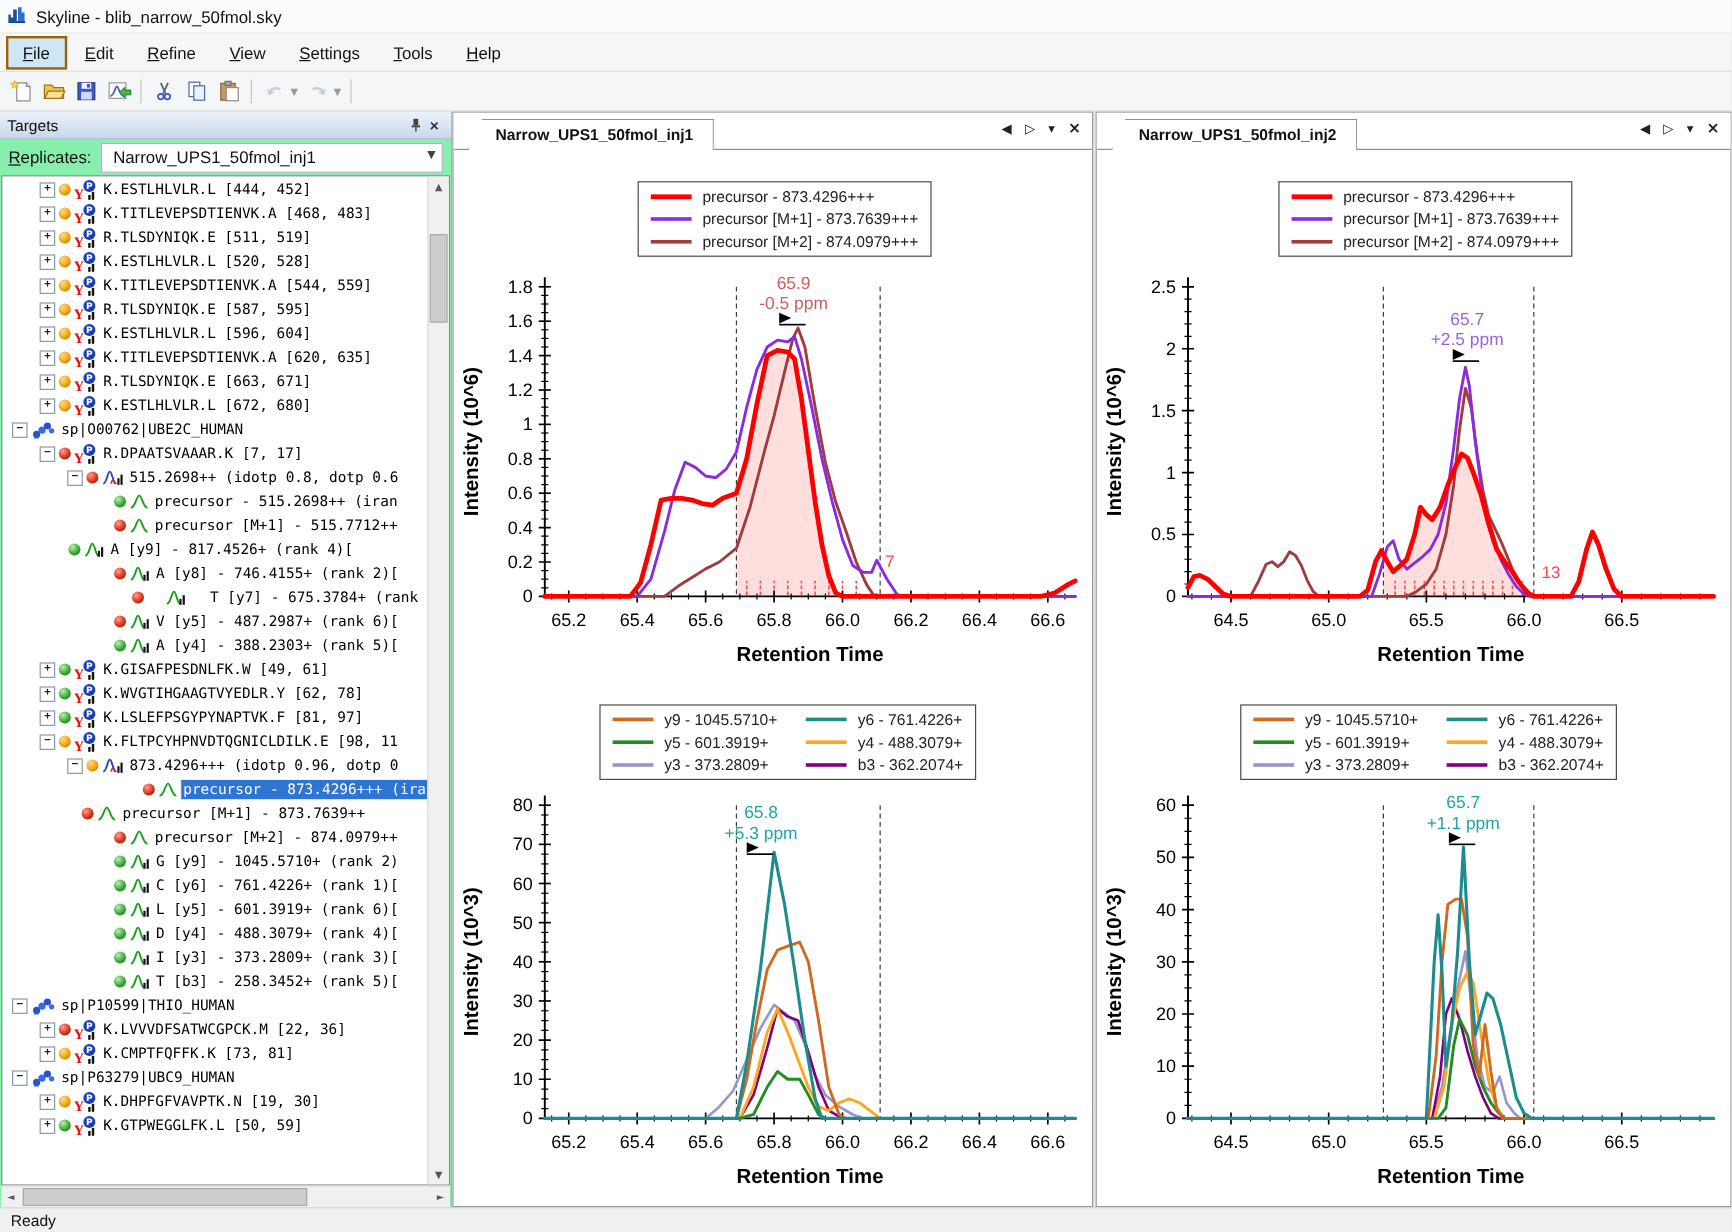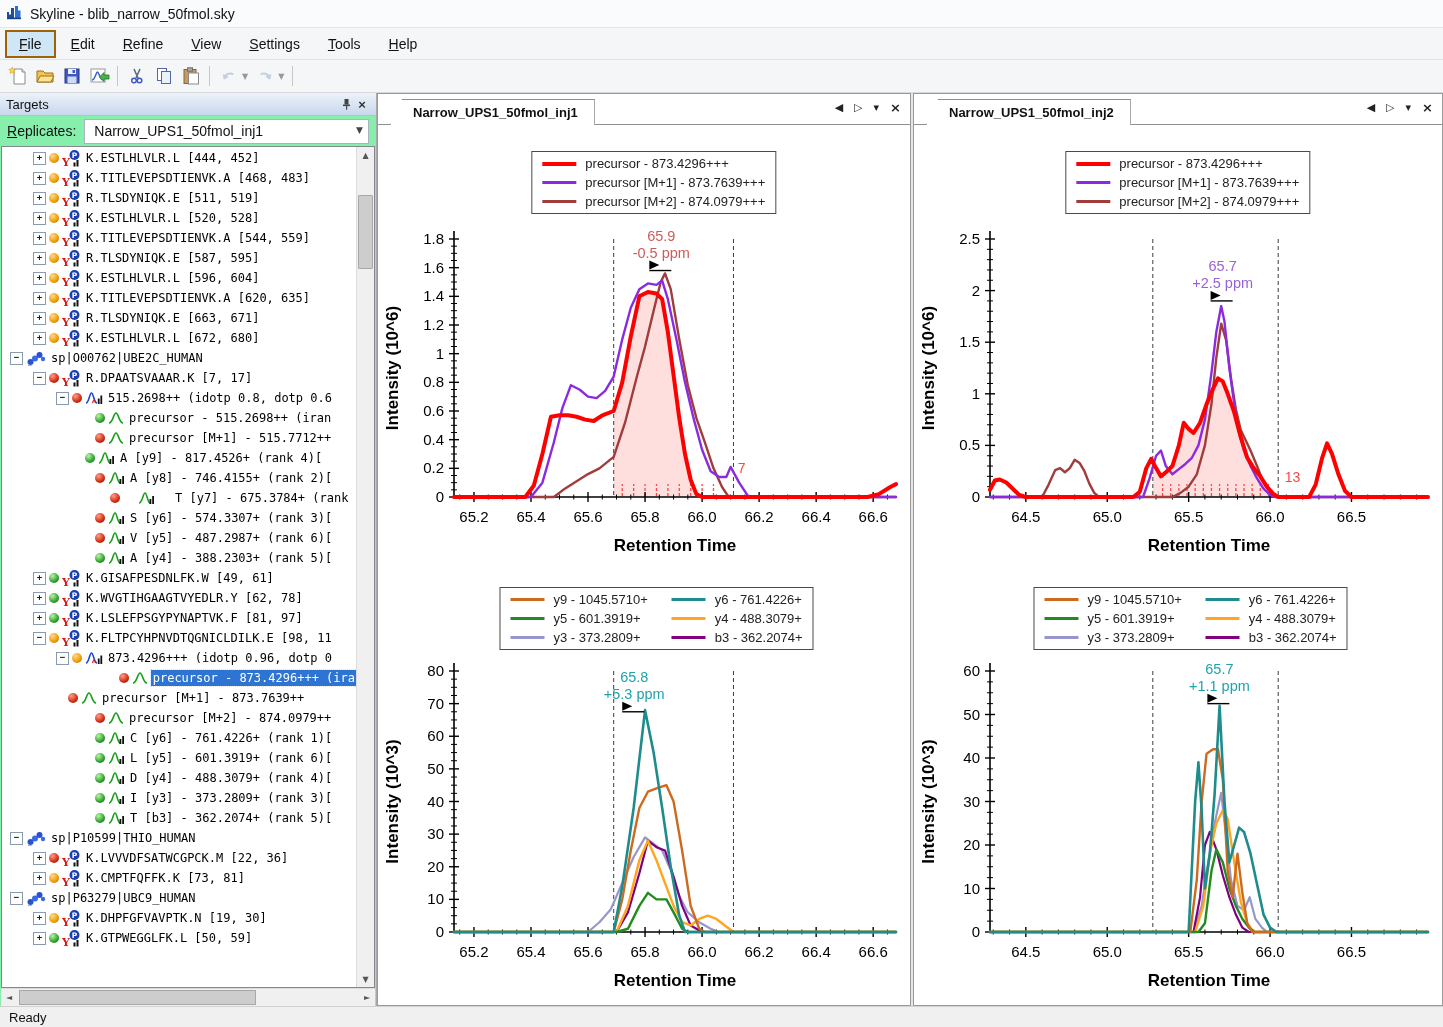--- a/index.html
+++ b/index.html
@@ -368,21 +368,21 @@
           <div class="trow" style="padding-left: 77px;">
             <span class="expsp"></span>
             <span class="ball red"></span>
             <span class="ticon">
               <svg width="16" height="16">
                 <path d="M1 13 C5 13 5.5 3 8 3 C10.5 3 11 13 15 13" stroke="#18a018" stroke-width="1.6" fill="none"></path>
               </svg>
             </span>
             <span class="ttxt">precursor [M+1] - 515.7712++</span>
           </div>
-          <div class="trow" style="padding-left: 67px;">
+          <div class="trow" style="padding-left: 39px;">
             <span class="expsp"></span>
             <span class="ball green"></span>
             <span class="ticon">
               <svg width="17" height="16">
                 <path d="M1 13 C4.5 13 5 3 7 3 C9 3 9.5 13 12 13" stroke="#18a018" stroke-width="1.6" fill="none"></path>
                 <rect x="11.5" y="9" width="1.8" height="5" fill="#111"></rect>
                 <rect x="14.2" y="6" width="1.8" height="8" fill="#111"></rect>
               </svg>
             </span>
             <span class="ttxt">A [y9] - 817.4526+ (rank 4)[</span>
@@ -403,32 +403,20 @@
             <span class="expsp"></span>
             <span class="ball red"></span>
             <span class="ticon">
               <svg width="17" height="16">
                 <path d="M1 13 C4.5 13 5 3 7 3 C9 3 9.5 13 12 13" stroke="#18a018" stroke-width="1.6" fill="none"></path>
                 <rect x="11.5" y="9" width="1.8" height="5" fill="#111"></rect>
                 <rect x="14.2" y="6" width="1.8" height="8" fill="#111"></rect>
               </svg>
             </span>
             <span class="ttxt">T [y7] - 675.3784+ (rank 1)[</span>
-          </div>
-          <div class="trow" style="padding-left: 77px;">
-            <span class="expsp"></span>
-            <span class="ball red"></span>
-            <span class="ticon">
-              <svg width="17" height="16">
-                <path d="M1 13 C4.5 13 5 3 7 3 C9 3 9.5 13 12 13" stroke="#18a018" stroke-width="1.6" fill="none"></path>
-                <rect x="11.5" y="9" width="1.8" height="5" fill="#111"></rect>
-                <rect x="14.2" y="6" width="1.8" height="8" fill="#111"></rect>
-              </svg>
-            </span>
-            <span class="ttxt">S [y6] - 574.3307+ (rank 3)[</span>
           </div>
           <div class="trow" style="padding-left: 77px;">
             <span class="expsp"></span>
             <span class="ball red"></span>
             <span class="ticon">
               <svg width="17" height="16">
                 <path d="M1 13 C4.5 13 5 3 7 3 C9 3 9.5 13 12 13" stroke="#18a018" stroke-width="1.6" fill="none"></path>
                 <rect x="11.5" y="9" width="1.8" height="5" fill="#111"></rect>
                 <rect x="14.2" y="6" width="1.8" height="8" fill="#111"></rect>
               </svg>
@@ -549,69 +537,81 @@
           <div class="trow" style="padding-left: 77px;">
             <span class="expsp"></span>
             <span class="ball green"></span>
             <span class="ticon">
               <svg width="17" height="16">
                 <path d="M1 13 C4.5 13 5 3 7 3 C9 3 9.5 13 12 13" stroke="#18a018" stroke-width="1.6" fill="none"></path>
                 <rect x="11.5" y="9" width="1.8" height="5" fill="#111"></rect>
                 <rect x="14.2" y="6" width="1.8" height="8" fill="#111"></rect>
               </svg>
             </span>
-            <span class="ttxt">C [y6] - 761.4226+ (rank 1)[</span>
+            <span class="ttxt">G [y9] - 1045.5710+ (rank 2)</span>
           </div>
           <div class="trow" style="padding-left: 77px;">
             <span class="expsp"></span>
             <span class="ball green"></span>
             <span class="ticon">
               <svg width="17" height="16">
                 <path d="M1 13 C4.5 13 5 3 7 3 C9 3 9.5 13 12 13" stroke="#18a018" stroke-width="1.6" fill="none"></path>
                 <rect x="11.5" y="9" width="1.8" height="5" fill="#111"></rect>
                 <rect x="14.2" y="6" width="1.8" height="8" fill="#111"></rect>
               </svg>
             </span>
-            <span class="ttxt">L [y5] - 601.3919+ (rank 6)[</span>
+            <span class="ttxt">C [y6] - 761.4226+ (rank 1)[</span>
           </div>
           <div class="trow" style="padding-left: 77px;">
             <span class="expsp"></span>
             <span class="ball green"></span>
             <span class="ticon">
               <svg width="17" height="16">
                 <path d="M1 13 C4.5 13 5 3 7 3 C9 3 9.5 13 12 13" stroke="#18a018" stroke-width="1.6" fill="none"></path>
                 <rect x="11.5" y="9" width="1.8" height="5" fill="#111"></rect>
                 <rect x="14.2" y="6" width="1.8" height="8" fill="#111"></rect>
               </svg>
             </span>
-            <span class="ttxt">D [y4] - 488.3079+ (rank 4)[</span>
+            <span class="ttxt">L [y5] - 601.3919+ (rank 6)[</span>
           </div>
           <div class="trow" style="padding-left: 77px;">
             <span class="expsp"></span>
             <span class="ball green"></span>
             <span class="ticon">
               <svg width="17" height="16">
                 <path d="M1 13 C4.5 13 5 3 7 3 C9 3 9.5 13 12 13" stroke="#18a018" stroke-width="1.6" fill="none"></path>
                 <rect x="11.5" y="9" width="1.8" height="5" fill="#111"></rect>
                 <rect x="14.2" y="6" width="1.8" height="8" fill="#111"></rect>
               </svg>
             </span>
-            <span class="ttxt">I [y3] - 373.2809+ (rank 3)[</span>
+            <span class="ttxt">D [y4] - 488.3079+ (rank 4)[</span>
           </div>
           <div class="trow" style="padding-left: 77px;">
             <span class="expsp"></span>
             <span class="ball green"></span>
             <span class="ticon">
               <svg width="17" height="16">
                 <path d="M1 13 C4.5 13 5 3 7 3 C9 3 9.5 13 12 13" stroke="#18a018" stroke-width="1.6" fill="none"></path>
                 <rect x="11.5" y="9" width="1.8" height="5" fill="#111"></rect>
                 <rect x="14.2" y="6" width="1.8" height="8" fill="#111"></rect>
               </svg>
             </span>
-            <span class="ttxt">T [b3] - 362.2074+ (rank 5)[</span>
+            <span class="ttxt">I [y3] - 373.2809+ (rank 3)[</span>
+          </div>
+          <div class="trow" style="padding-left: 77px;">
+            <span class="expsp"></span>
+            <span class="ball green"></span>
+            <span class="ticon">
+              <svg width="17" height="16">
+                <path d="M1 13 C4.5 13 5 3 7 3 C9 3 9.5 13 12 13" stroke="#18a018" stroke-width="1.6" fill="none"></path>
+                <rect x="11.5" y="9" width="1.8" height="5" fill="#111"></rect>
+                <rect x="14.2" y="6" width="1.8" height="8" fill="#111"></rect>
+              </svg>
+            </span>
+            <span class="ttxt">T [b3] - 258.3452+ (rank 5)[</span>
           </div>
           <div class="trow" style="padding-left: 8px;">
             <span class="exp">−</span>
             <span class="ticon">
               <svg width="20" height="16">
                 <circle cx="4.5" cy="12" r="3" fill="#2a52cc"></circle>
                 <circle cx="9" cy="8.5" r="3" fill="#3b6ae6"></circle>
                 <circle cx="13.5" cy="5" r="3" fill="#2a52cc"></circle>
                 <circle cx="17" cy="9" r="2.2" fill="#3b6ae6"></circle>
                 <path d="M2 15.5c2 .8 4-.5 4-.5" stroke="#7d9bec" fill="none"></path>

